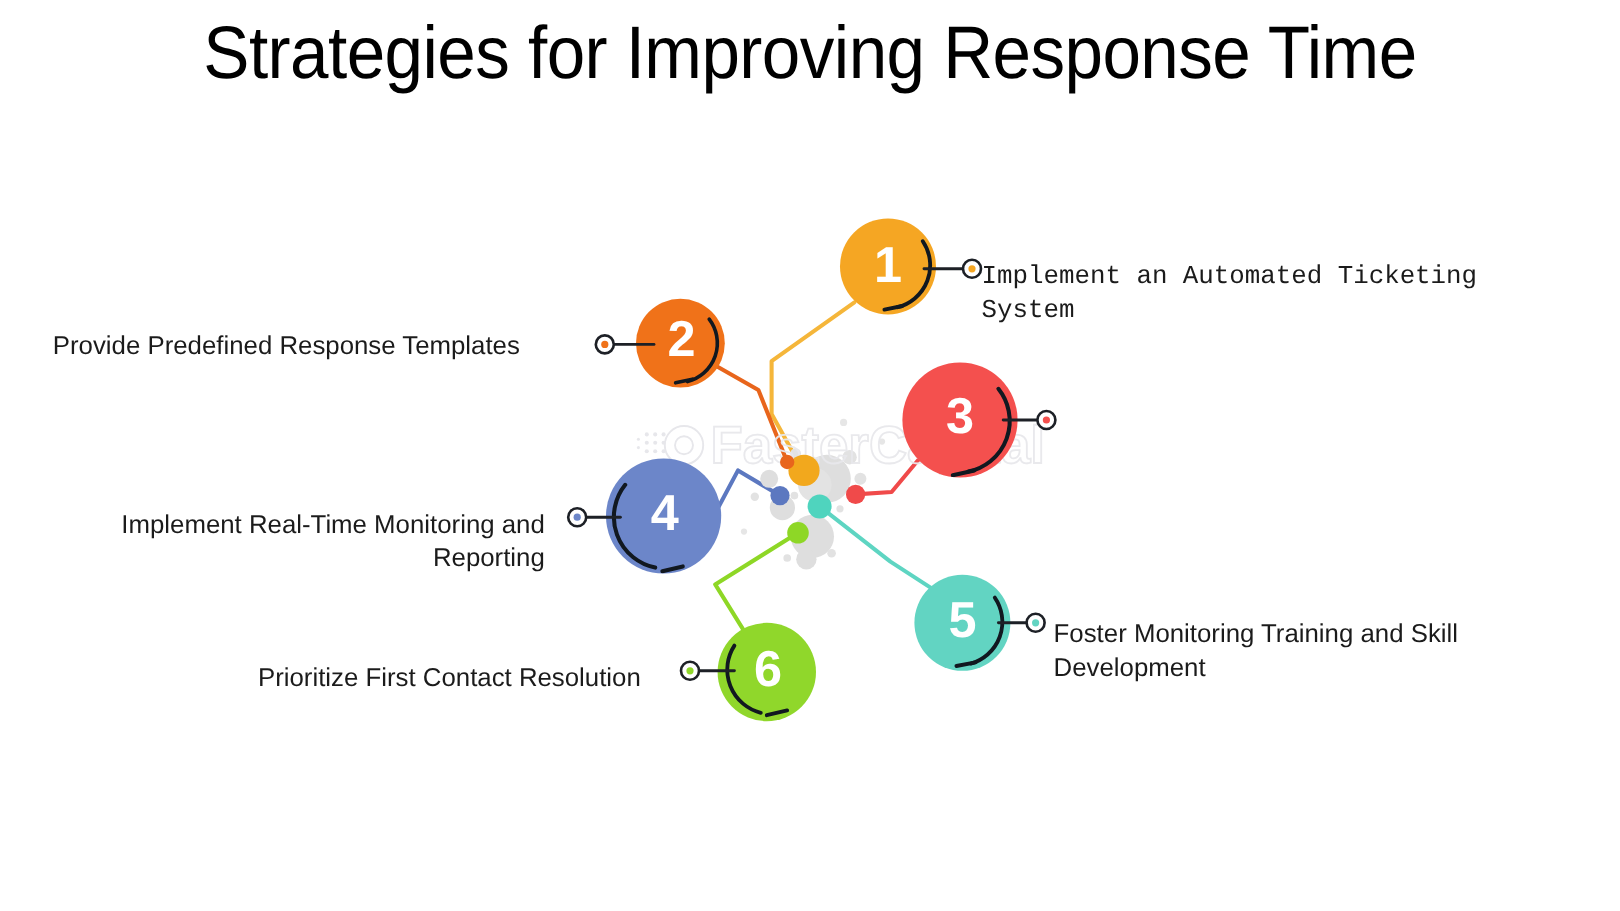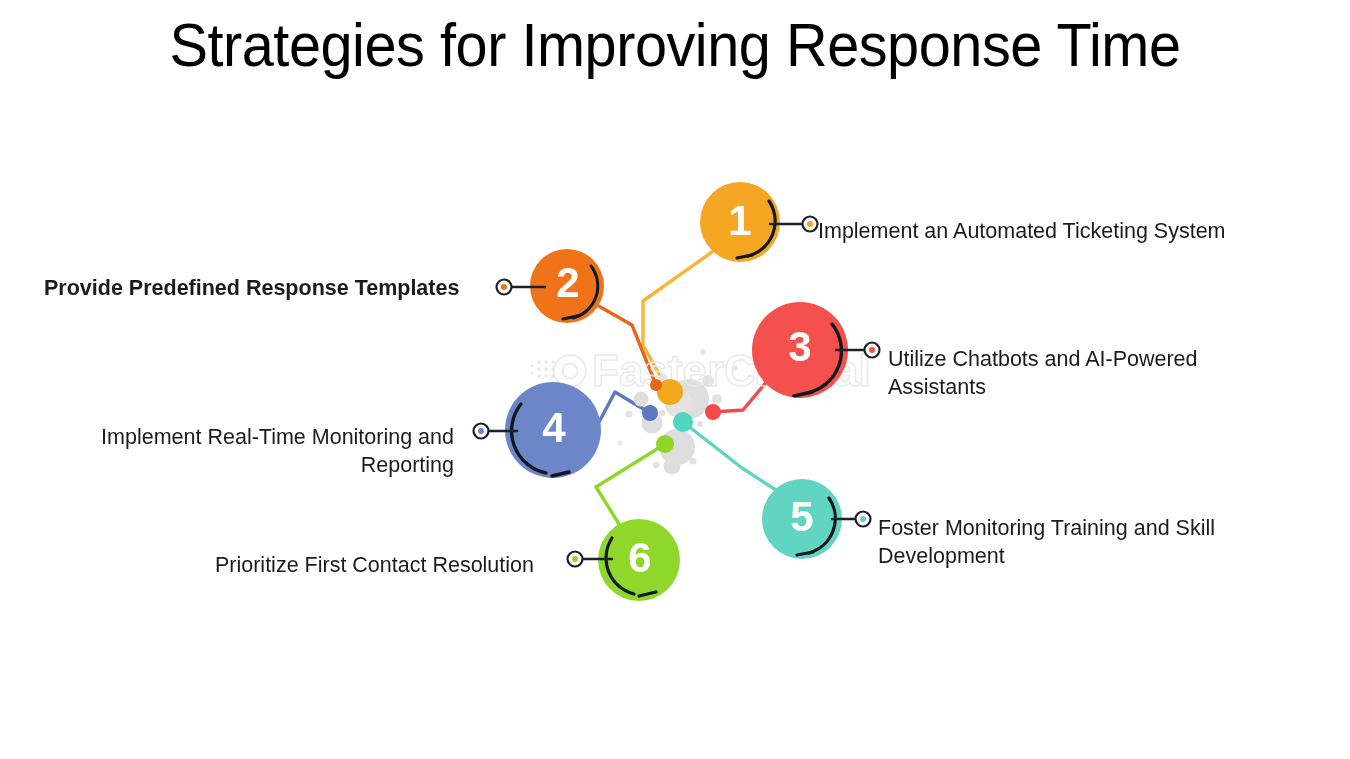--- a/index.html
+++ b/index.html
@@ -59,22 +59,22 @@
     position: absolute;
     font-family: "Liberation Sans", sans-serif;
     font-size: 21.5px;
     line-height: 27.5px;
     color: #1b1b1b;
     font-weight: 400;
   }
   .label.right { text-align: left; }
   .label.left  { text-align: right; }
 
-  #label-1 { left: 818px; top: 218px;  width: 420px; }
-  #label-2 { left: 44px;  top: 275px;  width: 450px; text-align: left; font-weight: bold; }
+  #label-1 { left: 818px; top: 218px;  width: 420px; font-family: Liberation Mono, monospace; }
+  #label-2 { left: 44px;  top: 275px;  width: 450px; text-align: left; }
   #label-3 { left: 888px; top: 346px;  width: 400px; }
   #label-4 { left: 24px;  top: 424px;  width: 430px; }
   #label-5 { left: 878px; top: 515px;  width: 400px; }
   #label-6 { left: 114px; top: 552px;  width: 420px; }
 
   
   .num {
     position: absolute;
     color: #ffffff;
     font-family: "Liberation Sans", sans-serif;
@@ -269,18 +269,17 @@
 
   <div class="num" id="num-1">1</div>
   <div class="num" id="num-2">2</div>
   <div class="num" id="num-3">3</div>
   <div class="num" id="num-4">4</div>
   <div class="num" id="num-5">5</div>
   <div class="num" id="num-6">6</div>
 
   <div class="label right" id="label-1">Implement an Automated Ticketing System</div>
   <div class="label left" id="label-2">Provide Predefined Response Templates</div>
-  <div class="label right" id="label-3">Utilize Chatbots and AI-Powered Assistants</div>
   <div class="label left" id="label-4">Implement Real-Time Monitoring and Reporting</div>
   <div class="label right" id="label-5">Foster Monitoring Training and Skill Development</div>
   <div class="label left" id="label-6">Prioritize First Contact Resolution</div>
 
 </div>
 
 </body></html>

